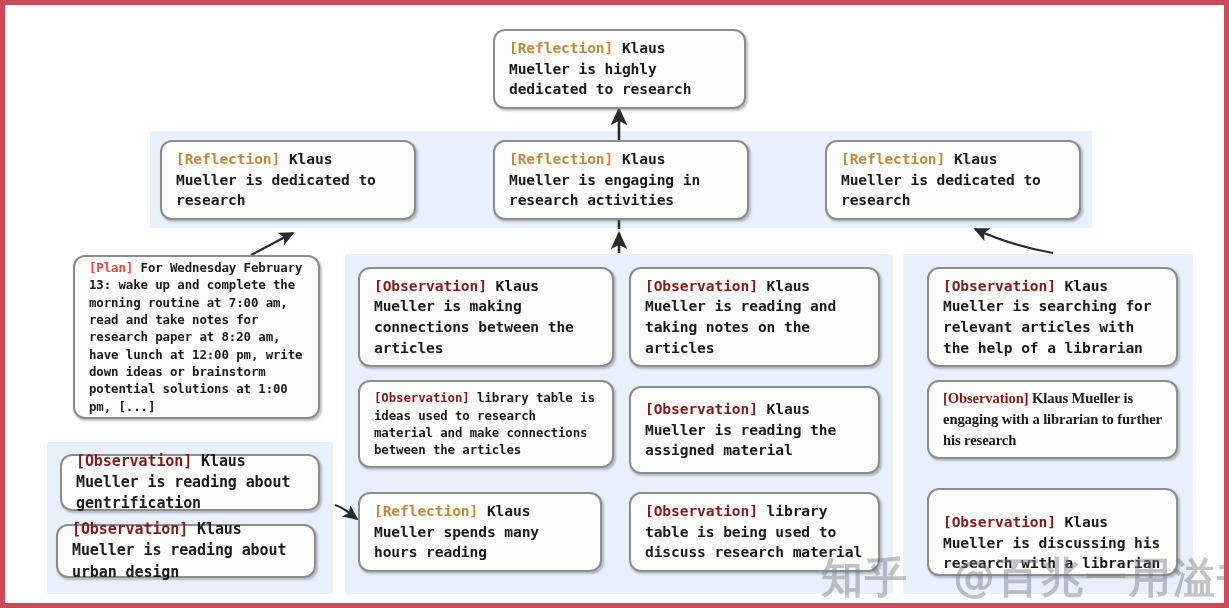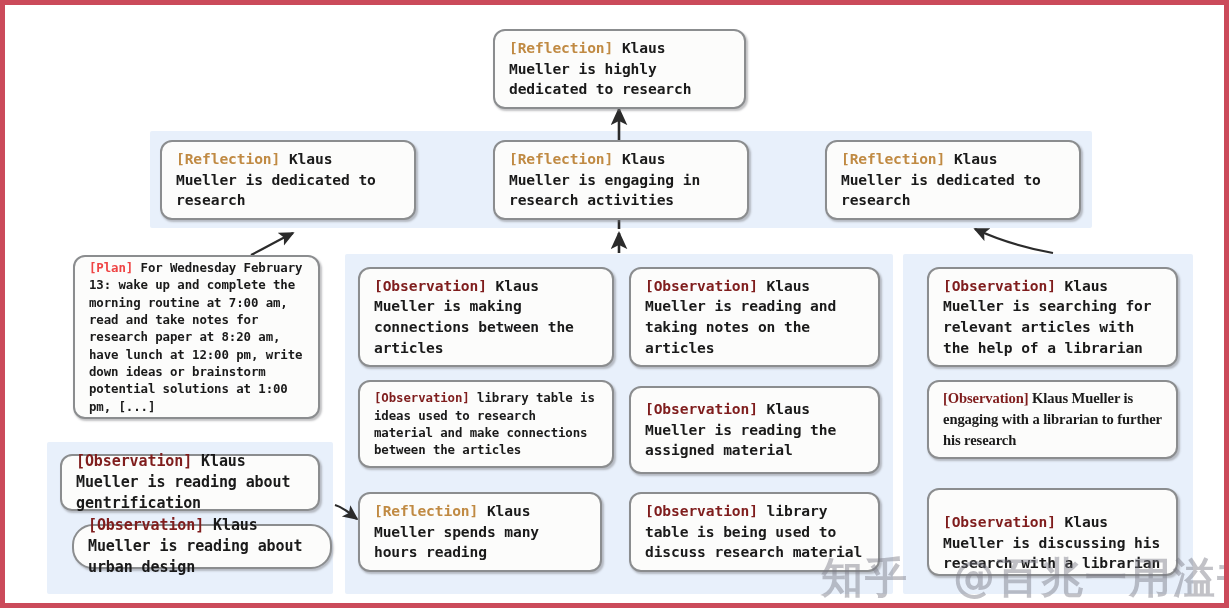--- a/index.html
+++ b/index.html
@@ -121,21 +121,21 @@
     <div class="txt"><span class="tag tag-reflection">[Reflection]</span><span> Klaus Mueller is dedicated to research</span></div>
   </div>
 
   <div class="node small" style="left:68px; top:250px; width:247px; height:164px;">
     <div class="txt"><span class="tag tag-plan">[Plan]</span><span> For Wednesday February 13: wake up and complete the morning routine at 7:00 am, read and take notes for research paper at 8:20 am, have lunch at 12:00 pm, write down ideas or brainstorm potential solutions at 1:00 pm, [...]</span></div>
   </div>
 
   <div class="node tiny" style="left:55px; top:449px; width:260px; height:57px;">
     <div class="txt"><span class="tag tag-observation">[Observation]</span><span> Klaus Mueller is reading about gentrification</span></div>
   </div>
-  <div class="node tiny" style="left:67px; top:519px; width:260px; height:45px;border-radius:21px;">
+  <div class="node tiny" style="left:51px; top:519px; width:260px; height:54px;">
     <div class="txt"><span class="tag tag-observation">[Observation]</span><span> Klaus Mueller is reading about urban design</span></div>
   </div>
 
   <div class="node" style="left:353px; top:262px; width:256px; height:100px;">
     <div class="txt"><span class="tag tag-observation">[Observation]</span><span> Klaus Mueller is making connections between the articles</span></div>
   </div>
   <div class="node small" style="left:353px; top:375px; width:256px; height:88px;">
     <div class="txt"><span class="tag tag-observation">[Observation]</span><span> library table is ideas used to research material and make connections between the articles</span></div>
   </div>
   <div class="node" style="left:353px; top:487px; width:244px; height:80px;">

